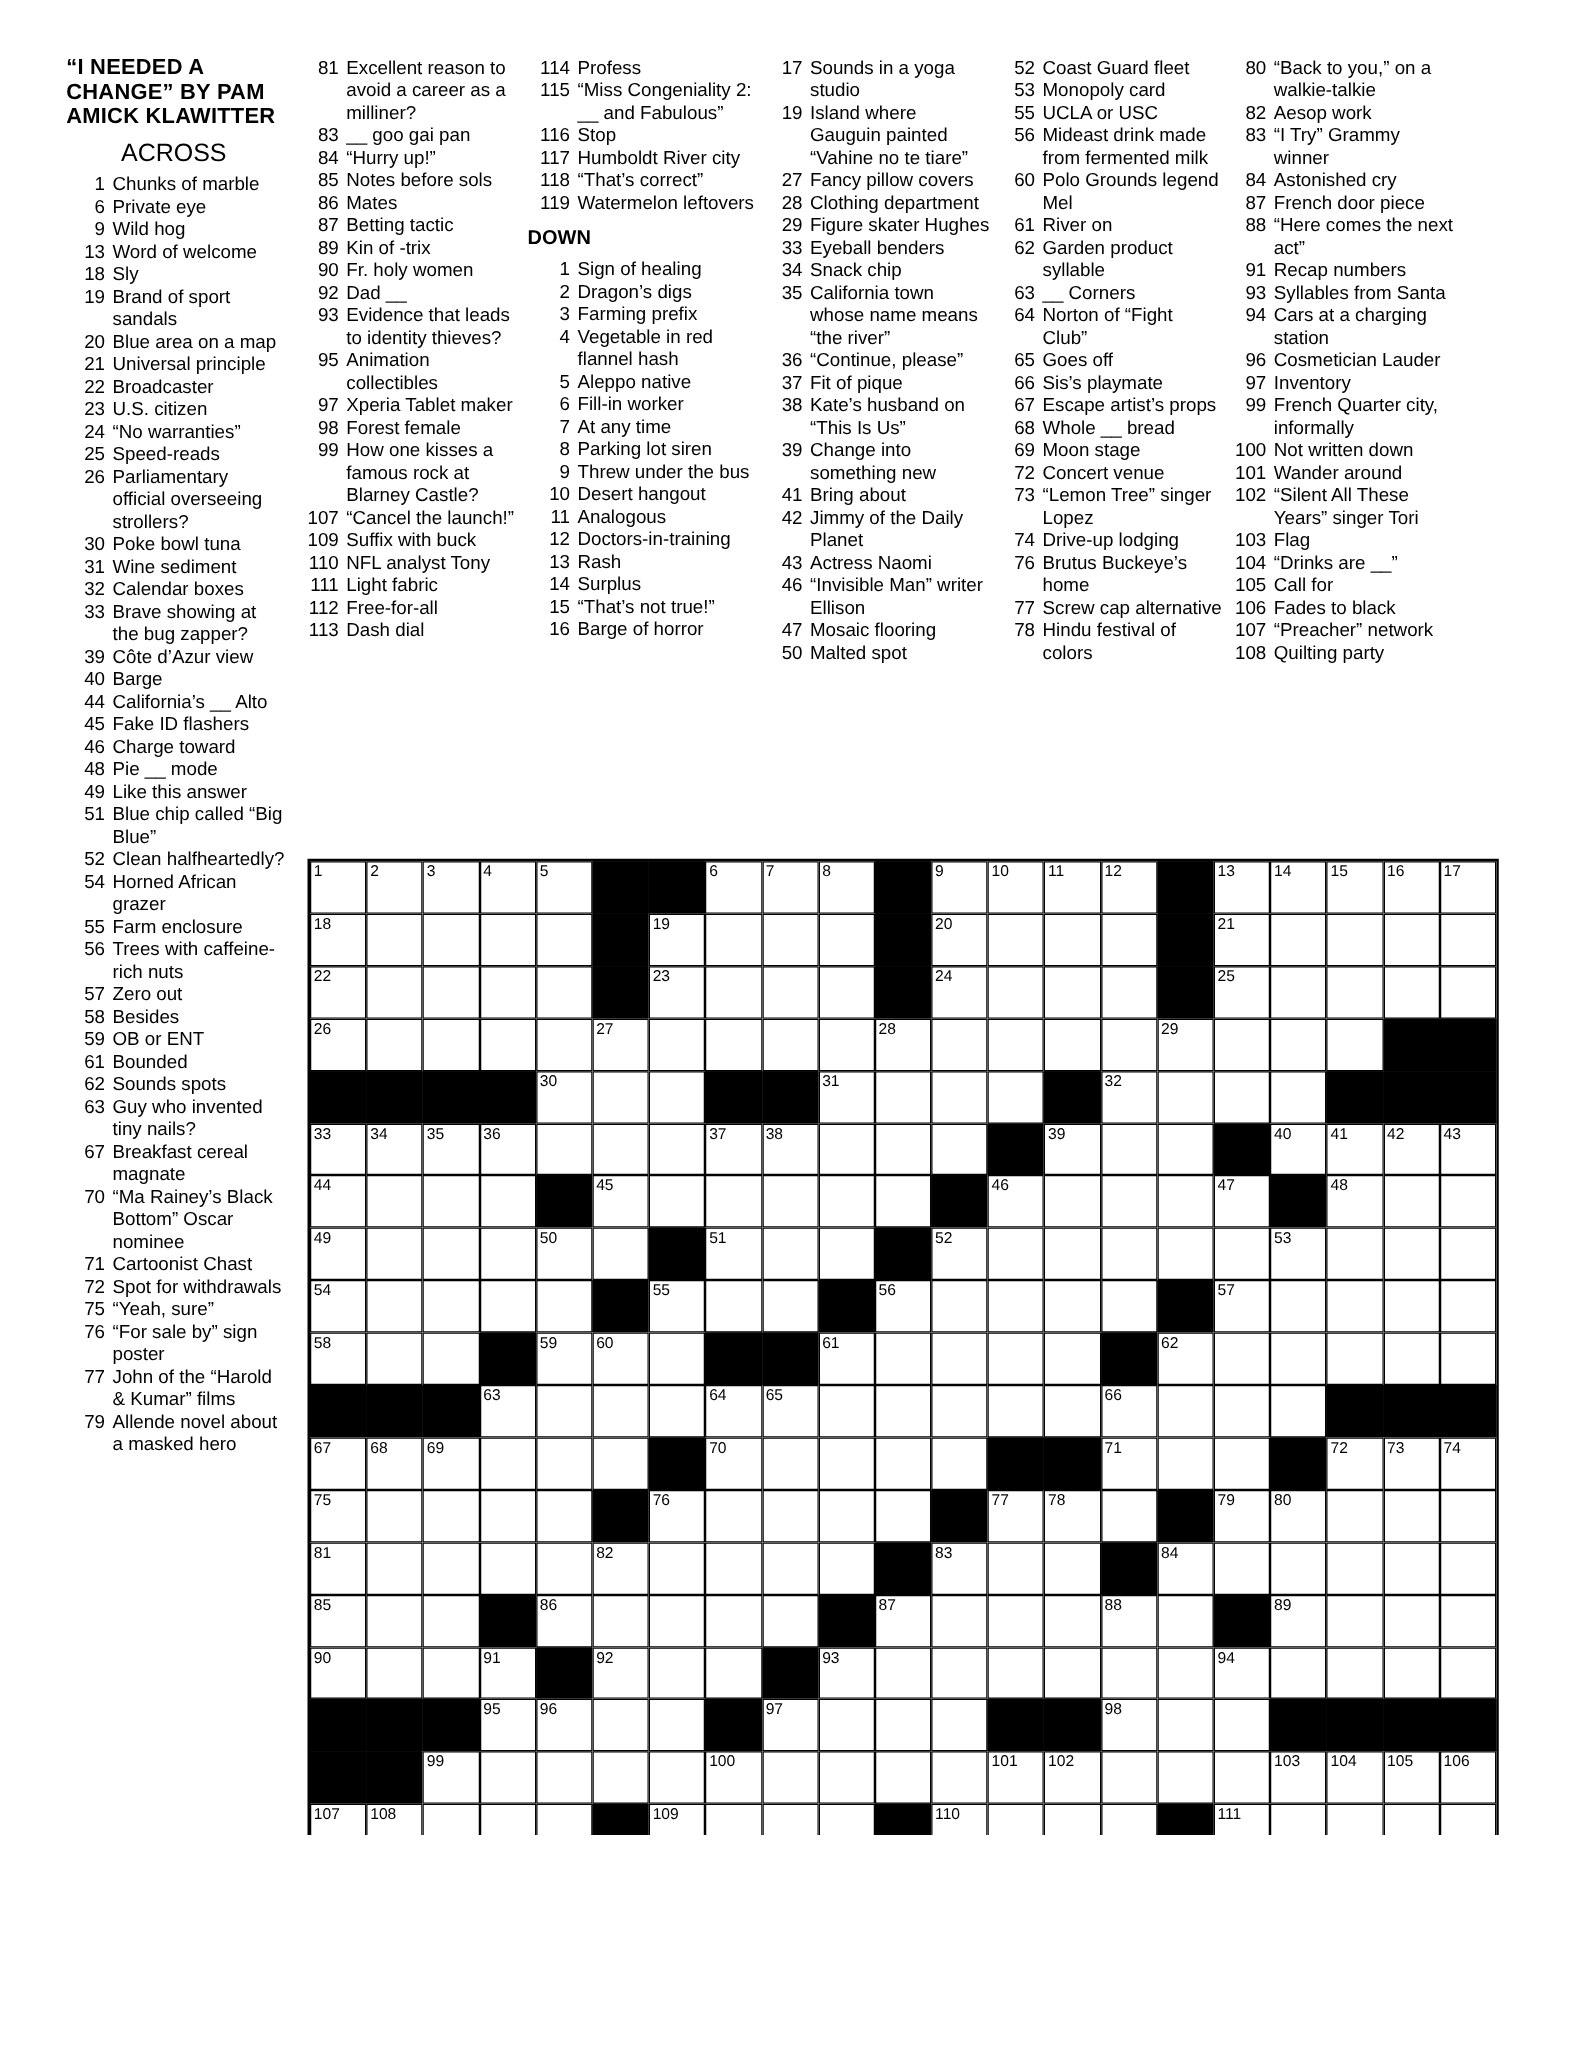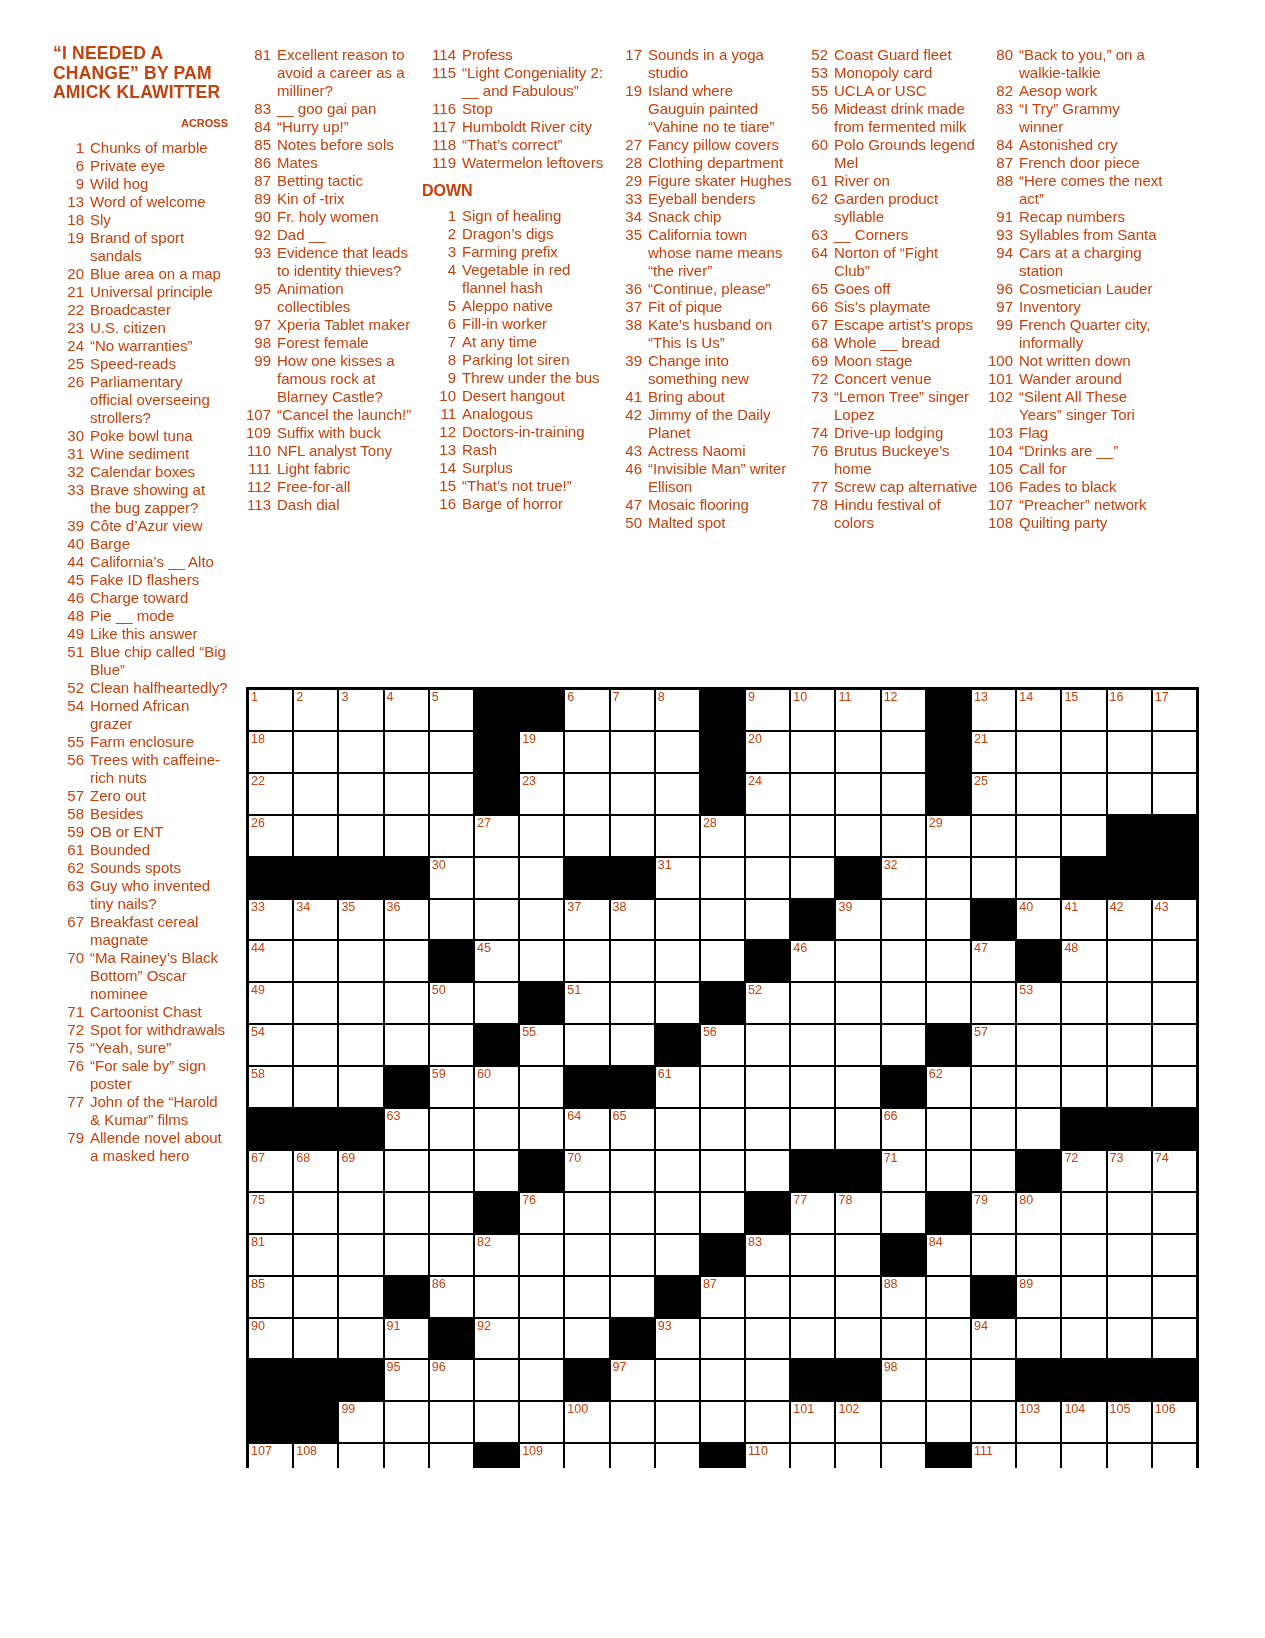--- a/index.html
+++ b/index.html
@@ -1,27 +1,27 @@
 <!DOCTYPE html>
 <html><head>
 <meta charset="utf-8">
 <style>
   html,body{margin:0;padding:0;background:#fff;}
-  .page{position:relative;width:1265px;height:1468px;background:#fff;color:#c2410c;
+  .page{position:relative;width:1265px;height:1468px;background:#fff;color:#000000;
         font-family:"Liberation Sans",sans-serif;overflow:hidden;border-radius:22px;}
   .title{position:absolute;left:53px;top:44px;width:195px;font-weight:bold;
          font-size:17.5px;line-height:19.5px;letter-spacing:.2px;}
   .clue-col{position:absolute;font-size:15px;line-height:18px;}
   .col1{left:50px;top:114px;width:178px;}
   .col2{left:237px;top:46px;width:180px;}
   .col3{left:422px;top:46px;width:184px;}
   .col4{left:608px;top:46px;width:184px;}
   .col5{left:794px;top:46px;width:184px;}
   .col6{left:979px;top:46px;width:184px;}
-  .heading{text-align:right;font-weight:bold;font-size:11px;margin-bottom:7px;}
+  .heading{text-align:center;font-weight:normal;font-size:20px;margin-bottom:7px;}
   .down-heading{text-align:left;font-weight:bold;font-size:16px;margin:10px 24px 7px 0;}
   .clue{display:flex;align-items:flex-start;}
   .clue .n{flex:0 0 34px;text-align:right;padding-right:6px;}
   .clue .t{flex:1;}
   .grid{position:absolute;left:246px;top:687px;width:949px;height:880px;
         border:2px solid #000;background:#fff;display:grid;
         grid-template-columns:repeat(21,1fr);grid-template-rows:repeat(21,1fr);}
   .cell{border:1px solid #000;position:relative;background:#fff;}
   .cell.black{background:#000;}
   .cell .num{position:absolute;top:0;left:2px;font-size:12.5px;line-height:14px;}
@@ -299,21 +299,21 @@
         <span class="t">Dash dial</span>
       </div>
     </div>
   <div class="clue-col col3" id="col3">
       <div class="clue">
         <span class="n">114</span>
         <span class="t">Profess</span>
       </div>
       <div class="clue">
         <span class="n">115</span>
-        <span class="t">“Light Congeniality 2: __ and Fabulous”</span>
+        <span class="t">“Miss Congeniality 2: __ and Fabulous”</span>
       </div>
       <div class="clue">
         <span class="n">116</span>
         <span class="t">Stop</span>
       </div>
       <div class="clue">
         <span class="n">117</span>
         <span class="t">Humboldt River city</span>
       </div>
       <div class="clue">

